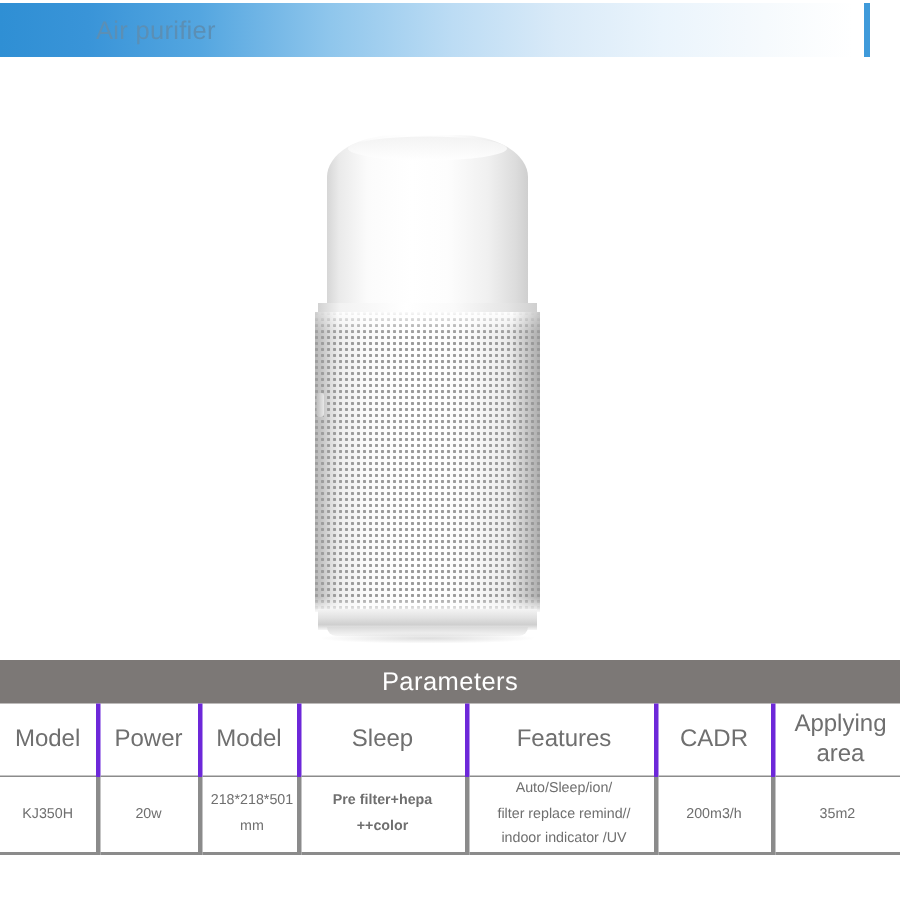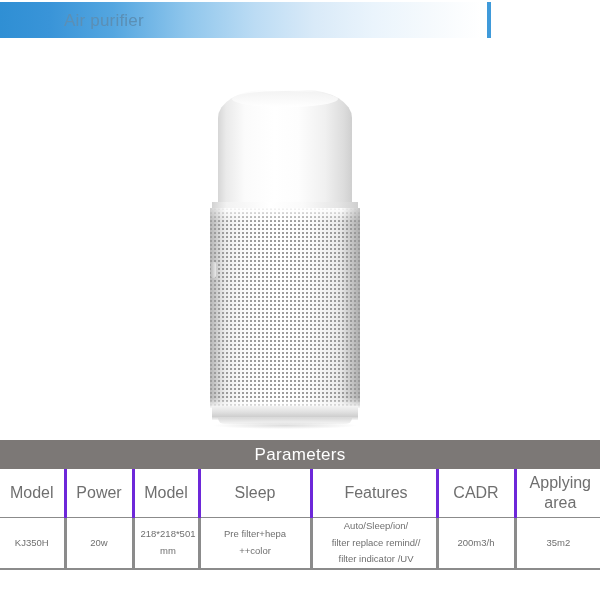--- a/index.html
+++ b/index.html
@@ -14,21 +14,21 @@
     overflow: hidden;
     font-family: "Liberation Sans", sans-serif;
     color: #6f6f6f;
   }
 
   
   .banner {
     position: absolute;
     left: 0;
     top: 2px;
-    width: 491px;
+    width: 580px;
     height: 36px;
     background: linear-gradient(to right,
         #2f8fd4 0%,
         #3994d8 10%,
         #54a6e0 23%,
         #8fc6ec 38%,
         #bcdcf4 52%,
         #d9eaf8 64%,
         #eaf4fc 76%,
         #f6fafd 88%,
@@ -244,20 +244,21 @@
   }
   .data-row td:last-child { border-right: none; margin-left: 42px; }
   .cell-left {
     text-align: left;
     padding-left: 4px !important;
     padding-right: 2px;
   }
   .cell-filter {
     font-size: 10px;
     color: #5f5f5f;
+    font-weight: bold;
   }
   .hdr-wrap { display: block; line-height: 1.25; }
 </style>
 </head>
 <body>
 
 <div class="banner">
   <span class="banner-brand">Air purifier</span>
   <span class="banner-endbar"></span>
 </div>
@@ -330,21 +331,21 @@
           <span>218*218*501</span><br>
           <span>mm</span>
         </td>
         <td class="cell-filter">
           <span>Pre filter+hepa</span><br>
           <span>++color</span>
         </td>
         <td class="cell-left">
           <span>Auto/Sleep/ion/</span><br>
           <span>filter replace  remind//</span><br>
-          <span> filter indicator /UV</span>
+          <span> indoor indicator /UV</span>
         </td>
         <td>
           <span>200m3/h</span>
         </td>
         <td>
           <span>35m2</span>
         </td>
       </tr>
     </tbody>
   </table>

